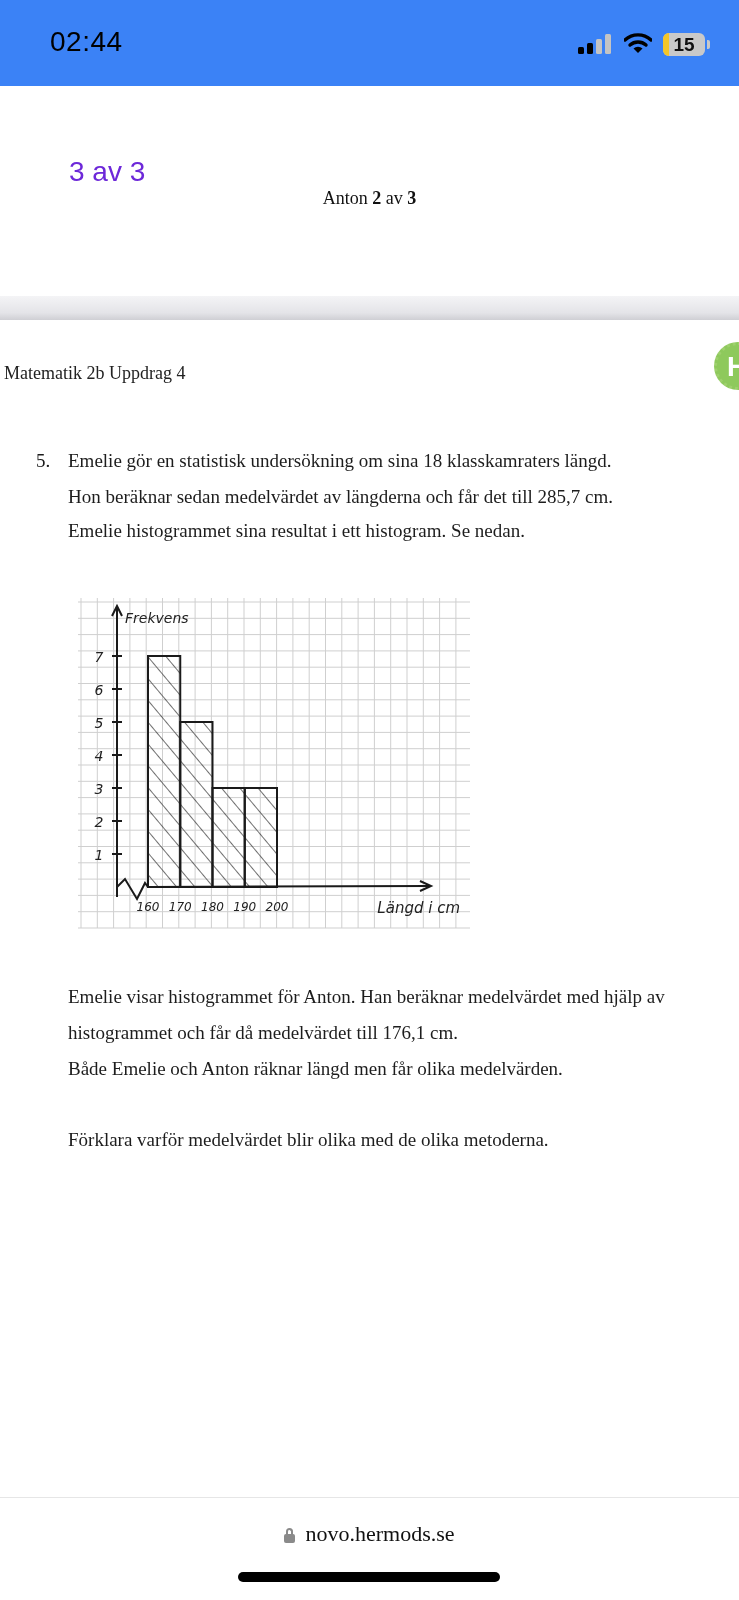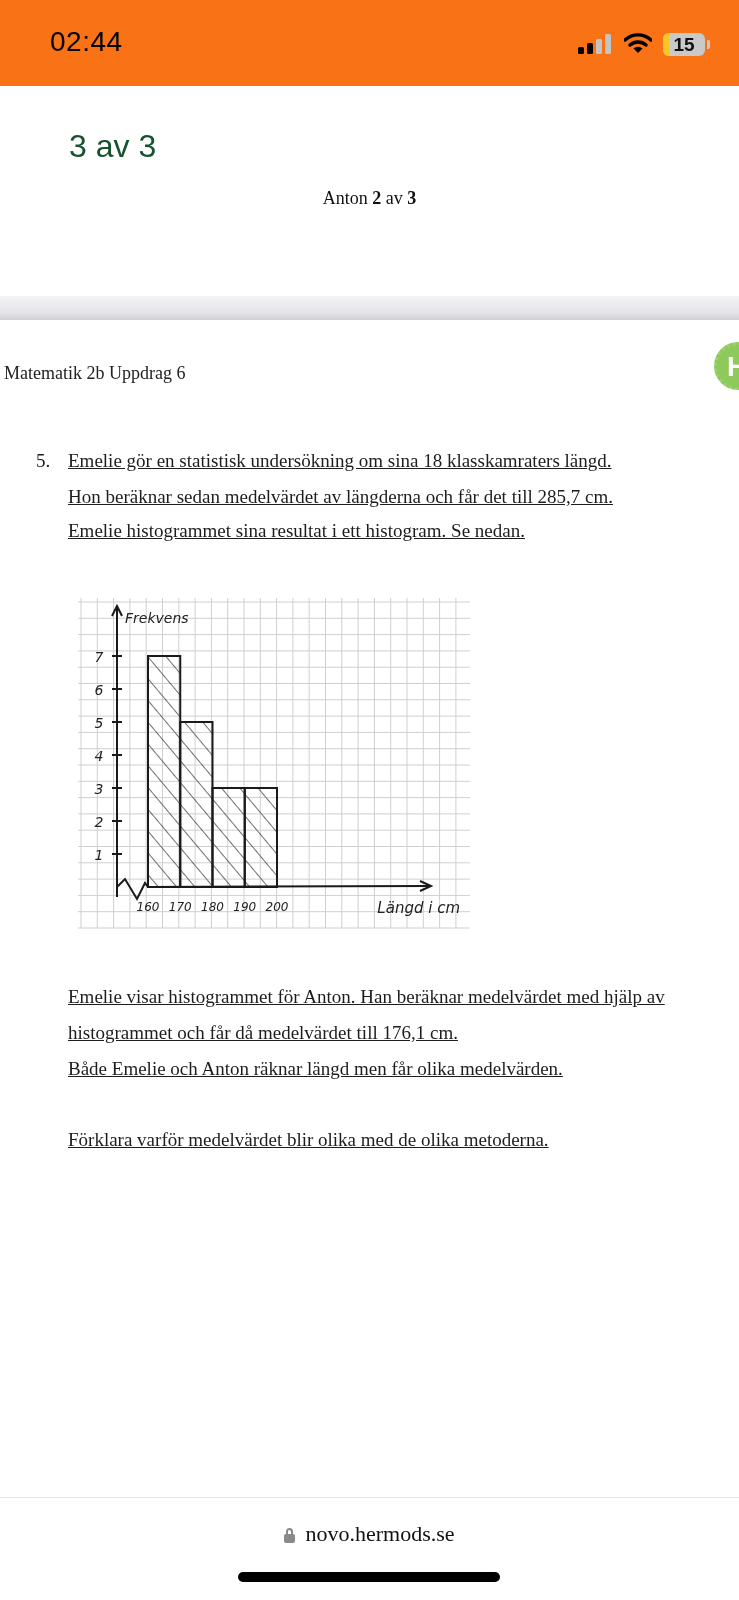--- a/index.html
+++ b/index.html
@@ -1,40 +1,40 @@
 <!DOCTYPE html>
 <html><head>
   <meta charset="utf-8">
   <style>
     * { box-sizing: border-box; margin: 0; padding: 0; }
     html, body { width: 739px; height: 1600px; background: #ffffff; overflow: hidden; }
     body { position: relative; font-family: "Liberation Serif", serif; color: #1a1a1a; }
 
-    .status-bar { position: absolute; left: 0; top: 0; width: 739px; height: 86px; background: #f97316; }
+    .status-bar { position: absolute; left: 0; top: 0; width: 739px; height: 86px; background: #3b82f6; }
     .status-time { position: absolute; left: 50px; top: 26px; font-family: "Liberation Sans", sans-serif; font-size: 28px; font-weight: 500; color: #000; letter-spacing: 0.5px; }
     .signal { position: absolute; left: 578px; top: 34px; width: 36px; height: 20px; }
     .signal span { position: absolute; bottom: 0; width: 6px; border-radius: 1.5px; }
     .wifi { position: absolute; left: 624px; top: 32px; width: 28px; height: 22px; }
     .battery { position: absolute; left: 663px; top: 33px; width: 42px; height: 23px; border-radius: 6px; background: #c9c9c9; overflow: hidden; }
     .battery-fill { position: absolute; left: 0; top: 0; bottom: 0; width: 6px; background: #f4c629; }
     .battery-text { position: absolute; left: 0; right: 0; top: 1px; text-align: center; font-family: "Liberation Sans", sans-serif; font-size: 19px; font-weight: 600; color: #111; }
     .battery-cap { position: absolute; left: 707px; top: 40px; width: 3px; height: 9px; border-radius: 0 2px 2px 0; background: #c9c9c9; }
 
-    .page-indicator { position: absolute; left: 69px; top: 128px; font-family: "Liberation Sans", sans-serif; font-size: 32px; color: #14532d; }
+    .page-indicator { position: absolute; left: 69px; top: 156px; font-family: "Liberation Sans", sans-serif; font-size: 28px; color: #6d28d9; }
     .page-footer { position: absolute; left: 0; width: 739px; top: 188px; text-align: center; font-size: 18px; color: #111; }
     .page-footer .num { font-weight: bold; }
 
     .page-gap { position: absolute; left: 0; top: 296px; width: 739px; height: 24px; background: linear-gradient(#f4f4f6, #e4e4e8 70%, #cfcfd4); }
 
     .doc-header { position: absolute; left: 4px; top: 363px; font-size: 18px; color: #222; }
     .logo-badge { position: absolute; left: 714px; top: 342px; width: 48px; height: 48px; border-radius: 50%; background: #8ec95c; border: 3px dotted #9ed06d; }
     .logo-badge span { position: absolute; left: 10px; top: 6px; font-family: "Liberation Sans", sans-serif; font-weight: bold; font-size: 28px; color: #fff; }
 
     .q-number { position: absolute; left: 36px; top: 450px; font-size: 19px; }
-    .q-line { position: absolute; left: 68px; font-size: 19px; white-space: nowrap; color: #1d1d1d; text-decoration: underline; }
+    .q-line { position: absolute; left: 68px; font-size: 19px; white-space: nowrap; color: #1d1d1d; }
 
     .chart-wrap { position: absolute; left: 78px; top: 596px; width: 400px; height: 340px; }
     .chart-wrap svg { width: 400px; height: 340px; display: block; }
     .hand { font-family: "DejaVu Sans", sans-serif; font-style: italic; fill: #222; }
 
     .url-bar { position: absolute; left: 0; top: 1497px; width: 739px; height: 1px; background: #e6e6e6; }
     .url { position: absolute; left: 0; width: 739px; top: 1521px; text-align: center; font-family: Liberation Serif, serif; font-size: 22px; color: #111; }
     .lock-icon { display: inline-block; width: 11px; height: 14px; position: relative; margin-right: 10px; vertical-align: -1px; }
     .lock-icon::before { content: ""; position: absolute; left: 2px; top: 0; width: 7px; height: 7px; border: 2px solid #8a8a8a; border-bottom: none; border-radius: 4px 4px 0 0; box-sizing: border-box; }
     .lock-icon::after { content: ""; position: absolute; left: 0; top: 6px; width: 11px; height: 9px; background: #8a8a8a; border-radius: 2px; }
@@ -66,21 +66,21 @@
 <div class="page-indicator">3 av 3</div>
 <div class="page-footer">
   <span>Anton</span>
   <span class="num">2</span>
   <span>av</span>
   <span class="num">3</span>
 </div>
 
 <div class="page-gap"></div>
 
-<div class="doc-header">Matematik 2b Uppdrag 6</div>
+<div class="doc-header">Matematik 2b Uppdrag 4</div>
 <div class="logo-badge">
     <span>H</span>
   </div>
 
 <div class="q-number">5.</div>
 <div class="q-line" style="top:450px">Emelie gör en statistisk undersökning om sina 18 klasskamraters längd.</div>
 <div class="q-line" style="top:486px">Hon beräknar sedan medelvärdet av längderna och får det till 285,7 cm.</div>
 <div class="q-line" style="top:520px">Emelie histogrammet sina resultat i ett histogram. Se nedan.</div>
 
 <div class="chart-wrap">

